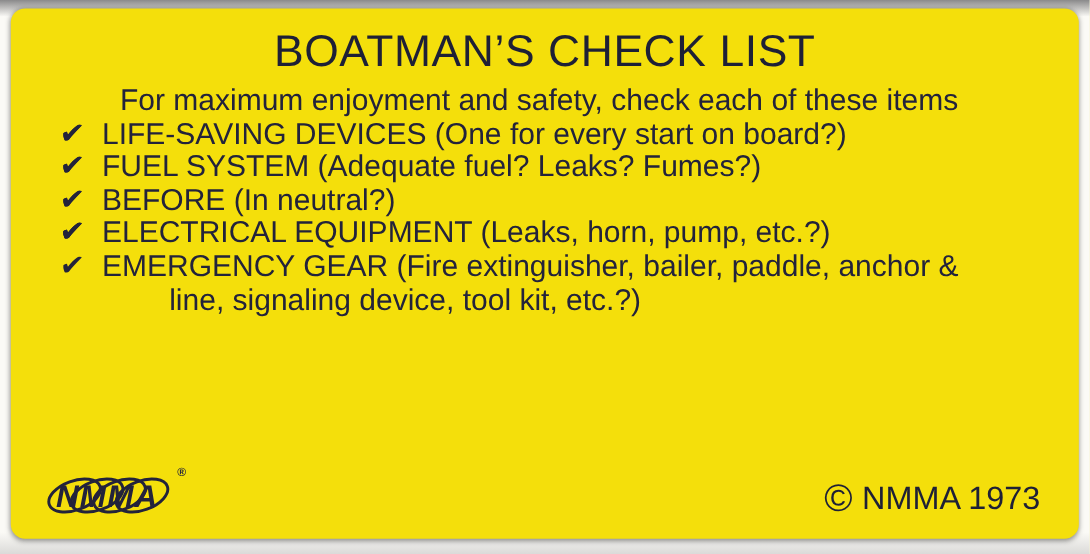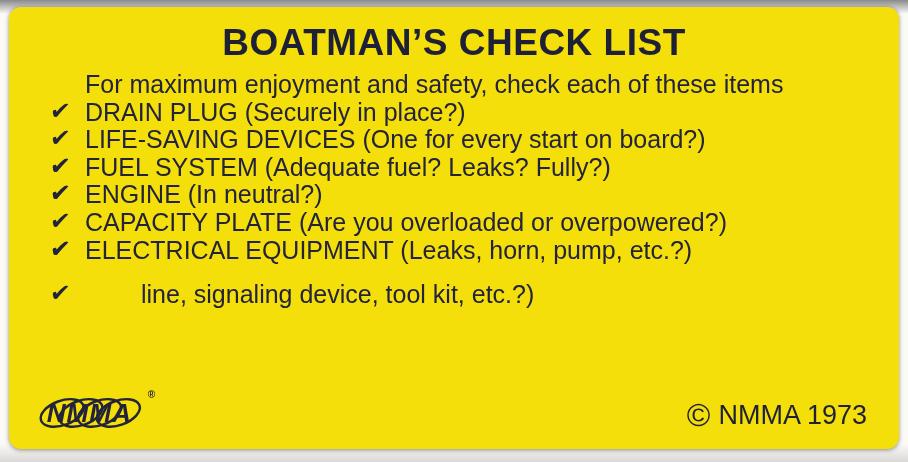--- a/index.html
+++ b/index.html
@@ -27,50 +27,50 @@
     bottom: 13px;
     background: #f4df0b;
     border-radius: 12px;
     box-shadow: 0 1px 4px rgba(40,40,40,0.5);
     color: #23233b;
   }
   .title {
     margin-top: 15px;
     text-align: center;
     font-size: 37px;
-    font-weight: bold;
+    font-weight: normal;
     letter-spacing: 0.5px;
     color: #1e2036;
   }
   .content {
     margin-top: 7px;
     margin-left: 76px;
     margin-right: 14px;
     font-size: 25px;
     line-height: 27.6px;
     white-space: nowrap;
   }
   .intro-line {
     font-weight: normal;
+    margin-left: 15px;
   }
   .item {
     position: relative;
   }
   .check {
     position: absolute;
     left: -35px;
     top: -1px;
     font-size: 24px;
     font-weight: bold;
     font-family: "DejaVu Sans", sans-serif;
     transform: skewX(-6deg);
   }
   .item-line2 {
     padding-left: 56px;
-    margin-top: 17px;
   }
   .logo {
     position: absolute;
     left: 22px;
     bottom: 8px;
     width: 126px;
     height: 58px;
   }
   .logo svg { display: block; }
   .reg-mark {
@@ -104,53 +104,52 @@
 
 <div class="card">
 
   <div class="title">BOATMAN’S CHECK LIST</div>
 
   <div class="content">
     <div class="intro-line">For maximum enjoyment and safety, check each of these items</div>
 
     <div class="item">
       <span class="check">✔</span>
-      <span>DRAIN PLUG (Securely in place?)</span>
     </div>
     <div class="item">
       <span class="check">✔</span>
       <span>LIFE-SAVING DEVICES (One for every start on board?)</span>
     </div>
     <div class="item">
       <span class="check">✔</span>
     </div>
     <div class="item">
       <span class="check">✔</span>
-      <span>FUEL SYSTEM (Adequate fuel? Leaks? Fully?)</span>
+      <span>FUEL SYSTEM (Adequate fuel? Leaks? Fumes?)</span>
     </div>
     <div class="item">
       <span class="check">✔</span>
     </div>
     <div class="item">
       <span class="check">✔</span>
-      <span>ENGINE (In neutral?)</span>
+      <span>BEFORE (In neutral?)</span>
     </div>
     <div class="item">
       <span class="check">✔</span>
-      <span>CAPACITY PLATE (Are you overloaded or overpowered?)</span>
     </div>
     <div class="item">
       <span class="check">✔</span>
     </div>
     <div class="item">
       <span class="check">✔</span>
       <span>ELECTRICAL EQUIPMENT (Leaks, horn, pump, etc.?)</span>
     </div>
     <div class="item">
       <span class="check">✔</span>
+      <span>EMERGENCY GEAR (Fire extinguisher, bailer, paddle, anchor &amp;</span>
       <div class="item-line2">line, signaling device, tool kit, etc.?)</div>
     </div>
   </div>
 
   <div class="logo">
     <svg viewBox="0 0 130 62" width="126" height="58">
       <g fill="none" stroke="#23233b" stroke-width="2.6">
         <ellipse cx="31" cy="32" rx="24" ry="13" transform="rotate(-20 31 32)"></ellipse>
         <ellipse cx="51" cy="32" rx="24" ry="13" transform="rotate(-20 51 32)"></ellipse>
         <ellipse cx="71" cy="32" rx="24" ry="13" transform="rotate(-20 71 32)"></ellipse>

